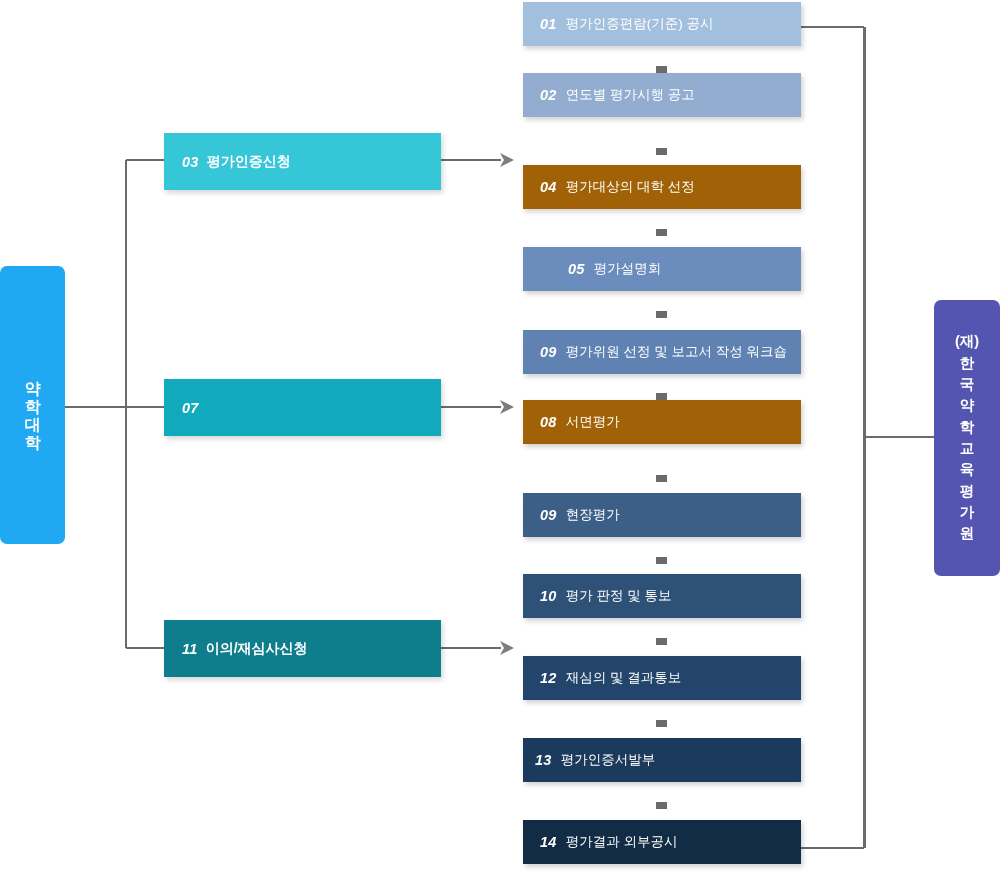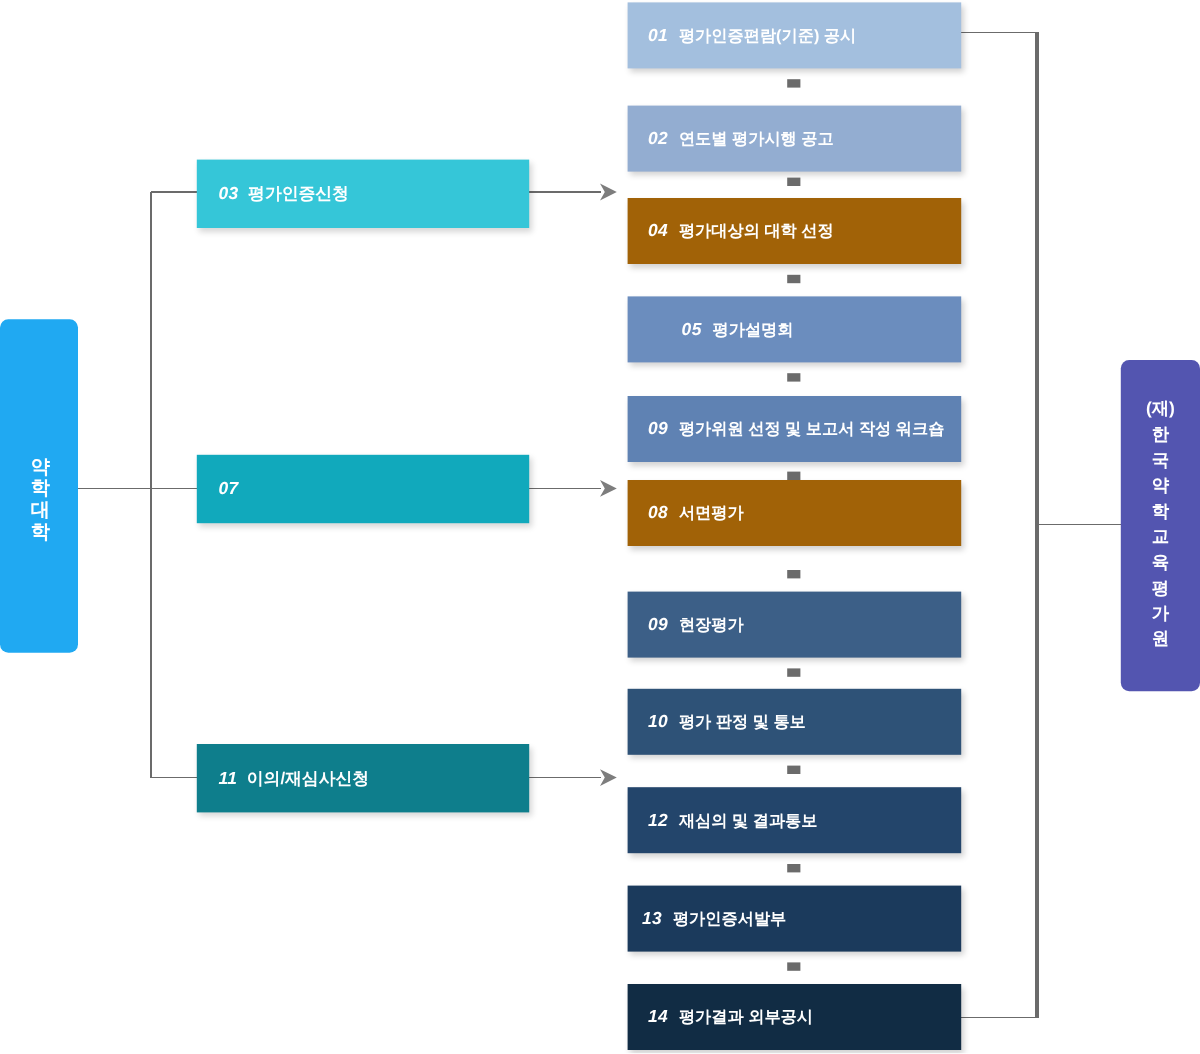--- a/index.html
+++ b/index.html
@@ -95,38 +95,38 @@
     font-size: 14px;
     font-weight: bold;
     white-space: nowrap;
   }
   
   .rbox {
     position: absolute;
     z-index: 3;
     left: 523px;
     width: 278px;
-    height: 55px;
+    height: 44px;
     display: flex;
     align-items: center;
     box-sizing: border-box;
     padding-left: 17px;
     color: #ffffff;
     box-shadow: 2px 3px 5px rgba(0,0,0,0.18);
   }
   .rbox .num {
     font-style: italic;
     font-weight: bold;
     font-size: 14.5px;
     margin-right: 9px;
     letter-spacing: 0.3px;
   }
   .rbox .label {
     font-size: 13.5px;
-    font-weight: bold;
+    font-weight: normal;
     white-space: nowrap;
   }
   
   .joint {
     position: absolute;
     z-index: 4;
     left: 656px;
     width: 11px;
     height: 7px;
     background: #6b6b6b;
@@ -199,21 +199,21 @@
         <span class="num">11</span>
         <span class="label">이의/재심사신청</span>
       </div>
     </div>
 
   <div id="right-steps">
       <div class="rbox" style="top: 2px; background: rgb(163, 191, 222);">
         <span class="num">01</span>
         <span class="label">평가인증편람(기준) 공시</span>
       </div>
-      <div class="rbox" style="top: 88px; background: rgb(147, 173, 209); text-align: right;">
+      <div class="rbox" style="top: 73px; background: rgb(147, 173, 209); text-align: right;">
         <span class="num">02</span>
         <span class="label">연도별 평가시행 공고</span>
       </div>
       <div class="rbox" style="top: 165px; background: #a16207;">
         <span class="num">04</span>
         <span class="label">평가대상의 대학 선정</span>
       </div>
       <div class="rbox" style="top: 247px; background: rgb(107, 141, 190); padding-left: 45px;">
         <span class="num">05</span>
         <span class="label">평가설명회</span>

